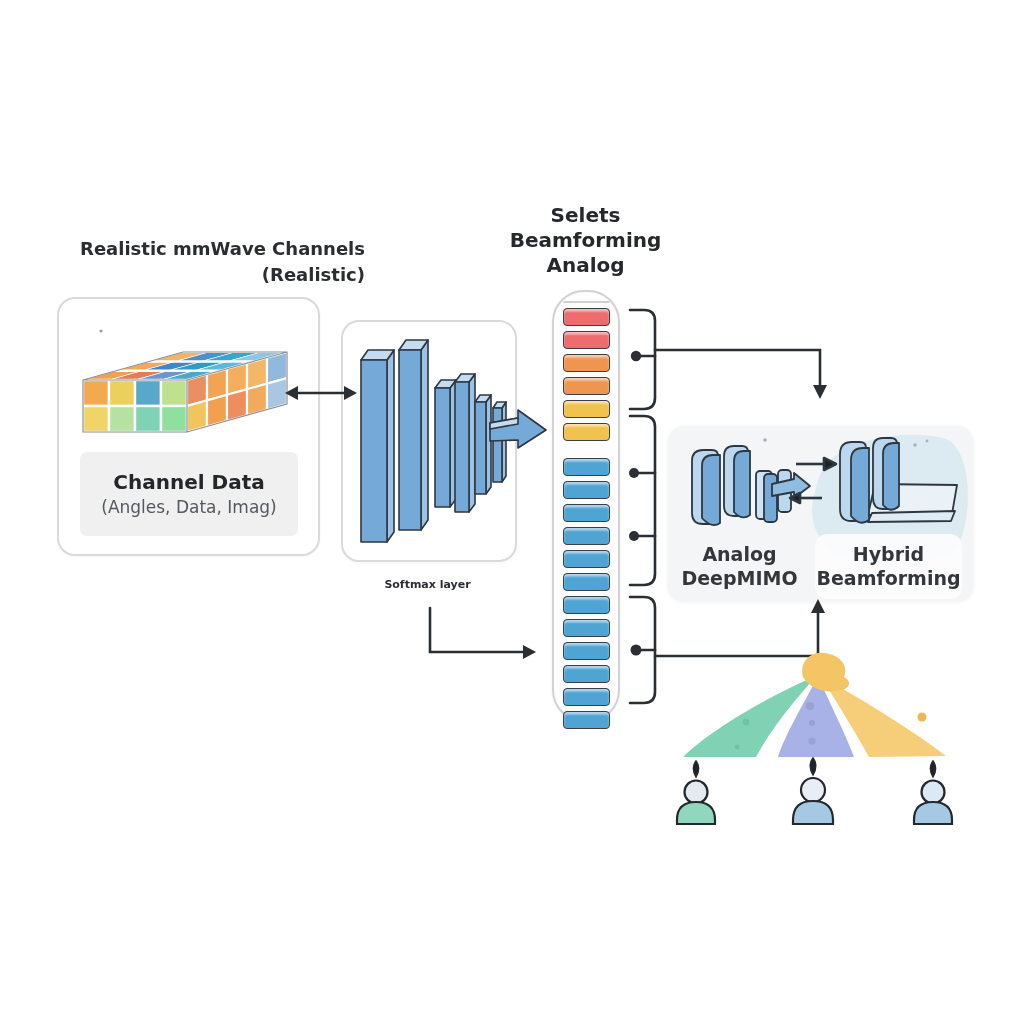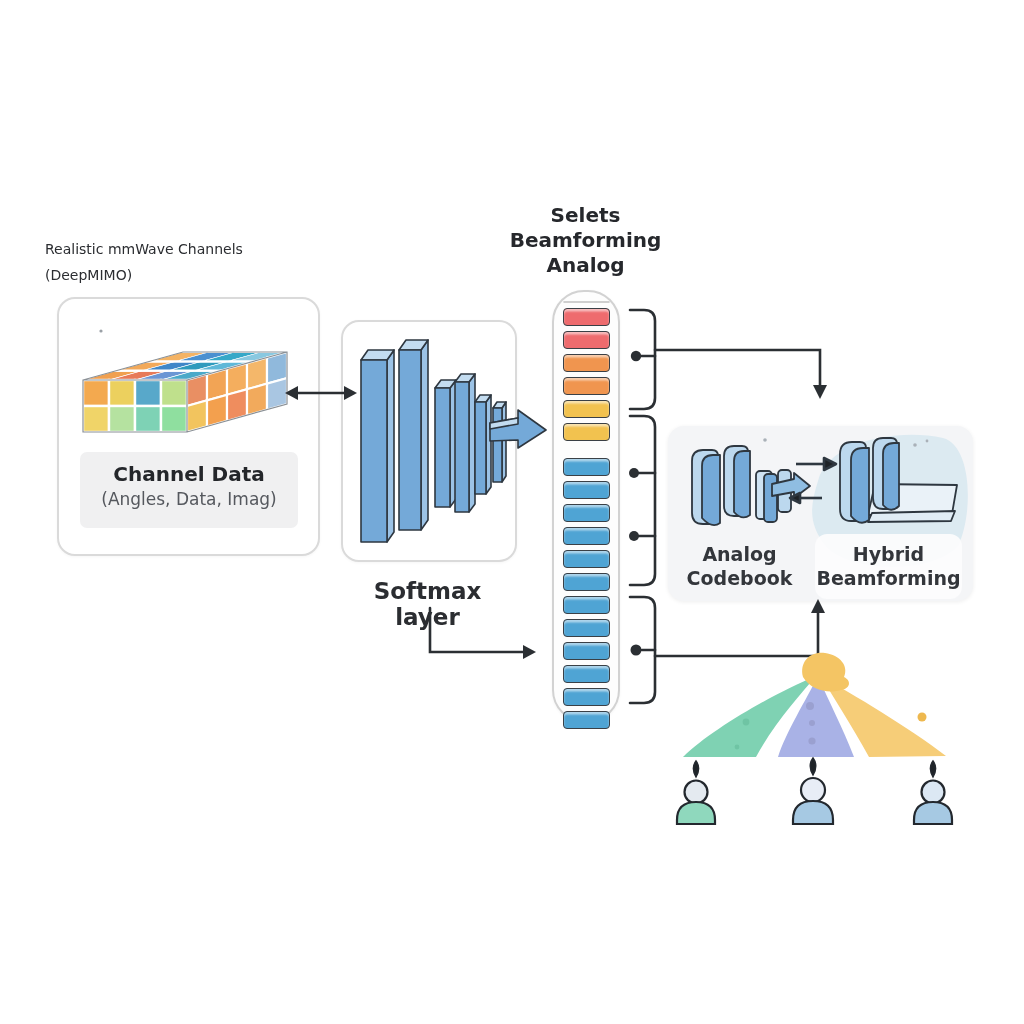--- a/index.html
+++ b/index.html
@@ -7,46 +7,46 @@
           font-family:"DejaVu Sans","Liberation Sans",sans-serif;color:#2d2f33;}
   .abs{position:absolute;}
   svg{display:block;}
 
   
   .box{position:absolute;background:#fff;border:2px solid #dadada;border-radius:18px;
        box-shadow:0 1px 3px rgba(0,0,0,.04);}
   .panel{position:absolute;background:#f4f5f7;border-radius:16px;box-shadow:0 1px 4px rgba(0,0,0,.07);}
 
   
-  .hdr{position:absolute;text-align:left;font-weight:400;font-size:14px;line-height:26px;color:#2b2d31;}
-  .datalabel{position:absolute;background:#f0f0f1;border-radius:7px;text-align:center;padding-top:9px;}
+  .hdr{position:absolute;text-align:right;font-weight:700;font-size:18px;line-height:26px;color:#2b2d31;}
+  .datalabel{position:absolute;background:#f0f0f1;border-radius:7px;text-align:center;padding-top:17px;}
   .dl-title{font-weight:700;font-size:20px;color:#24262a;line-height:26px;}
   .dl-sub{font-size:17px;color:#55585e;line-height:24px;}
-  .caption{position:absolute;text-align:center;font-weight:700;font-size:23px;color:#2b2d31;}
+  .caption{position:absolute;text-align:center;font-weight:700;font-size:11px;color:#2b2d31;}
   .mtitle{position:absolute;text-align:center;font-weight:700;font-size:20px;line-height:25px;color:#26282c;}
   .plabel{position:absolute;text-align:center;font-weight:700;font-size:19px;line-height:24px;color:#33363b;}
   .hybridbox{position:absolute;background:rgba(252,252,253,.92);border-radius:12px;text-align:center;
              font-weight:700;font-size:19px;line-height:24px;color:#33363b;padding-top:8px;}
 
   
   .mcol{position:absolute;left:552px;top:290px;width:68px;height:432px;background:#fdfdfd;
         border:2px solid #d2d2d2;border-radius:32px;box-sizing:border-box;
         display:flex;flex-direction:column;align-items:center;padding-top:9px;box-shadow:0 1px 3px rgba(0,0,0,.05);}
   .msliver{width:45px;height:6px;border:1.5px solid #cfcfcf;border-radius:2px;background:#fafafa;margin-bottom:5px;}
   .mbar{width:45px;height:16px;border:1.6px solid #3a4046;border-radius:4px;margin-bottom:5px;flex:none;
         box-shadow:inset 0 2.5px 2px rgba(255,255,255,.55);}
 </style>
 </head>
 <body>
 
 <div id="canvas">
 
   <div class="hdr" style="left:45px;top:236px;width:320px;">
     <div>Realistic mmWave Channels</div>
-    <div>(DeepMIMO)</div>
+    <div>(Realistic)</div>
   </div>
 
   <div class="box" style="left:57px;top:297px;width:259px;height:255px;">
 
     <svg class="abs" style="left:14px;top:18px;" width="232" height="132" viewBox="0 0 232 132">
       <circle cx="28" cy="14" r="1.6" fill="#9aa0a6"></circle>
 
       <g transform="translate(10,63) scale(1,-1) skewX(74.4)" stroke="#ffffff" stroke-width="2.2">
         <rect x="0" y="0" width="26" height="9.3" fill="#f0a050"></rect>
           <rect x="26" y="0" width="26" height="9.3" fill="#e77a58"></rect>
@@ -175,21 +175,21 @@
           <polygon points="204,87 287,85 283,95 200,96" fill="#e0ecf5"></polygon>
           <path d="M172,28 Q172,16 184,16 L192,16 Q198,16 198,22 L198,88 Q198,95 191,95 L183,95 Q172,95 172,83 Z" fill="#bcd8ee"></path>
           <path d="M183,34 Q183,22 195,22 L201,22 L201,94 Q192,101 183,90 Z" fill="#74a9d8"></path>
           <path d="M205,22 Q205,12 215,12 L223,12 Q229,12 229,18 L229,76 Q229,83 222,83 L215,83 Q205,83 205,72 Z" fill="#bcd8ee"></path>
           <path d="M215,28 Q215,17 226,17 L231,17 L231,80 Q223,88 215,79 Z" fill="#74a9d8"></path>
         </g>
       </g>
     </svg>
     <div class="plabel" style="left:4px;top:116px;width:135px;">
       <div>Analog</div>
-      <div>Codebook</div>
+      <div>DeepMIMO</div>
     </div>
     <div class="hybridbox" style="left:147px;top:108px;width:147px;height:57px;">
       <div>Hybrid</div>
       <div>Beamforming</div>
     </div>
   </div>
 
   <svg class="abs" style="left:0;top:0;pointer-events:none;" width="1024" height="1024" viewBox="0 0 1024 1024">
     <g stroke="#2b2f33" stroke-width="2.6" fill="none" stroke-linecap="round">
 

